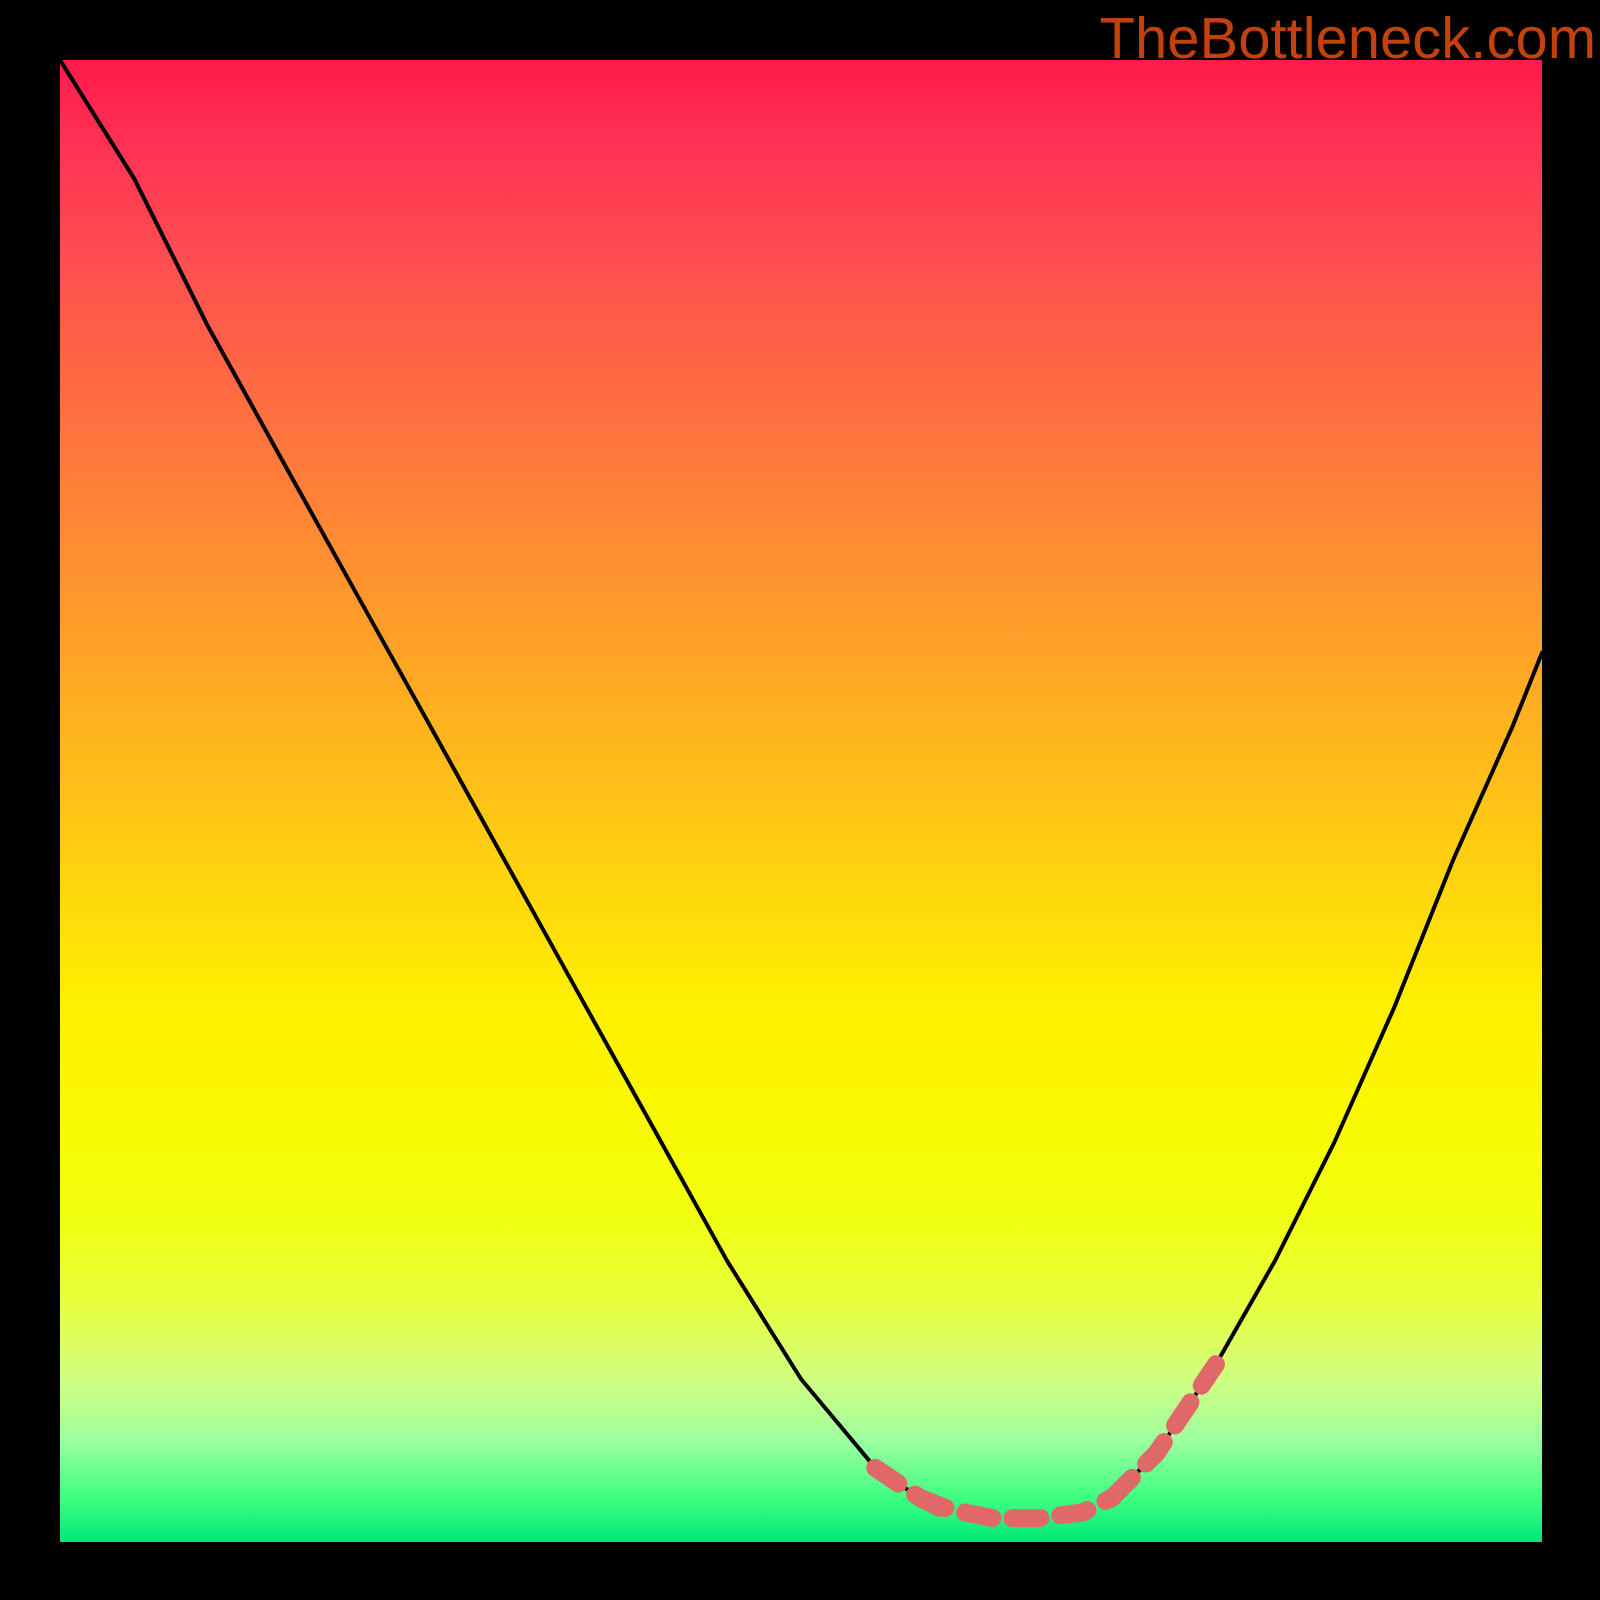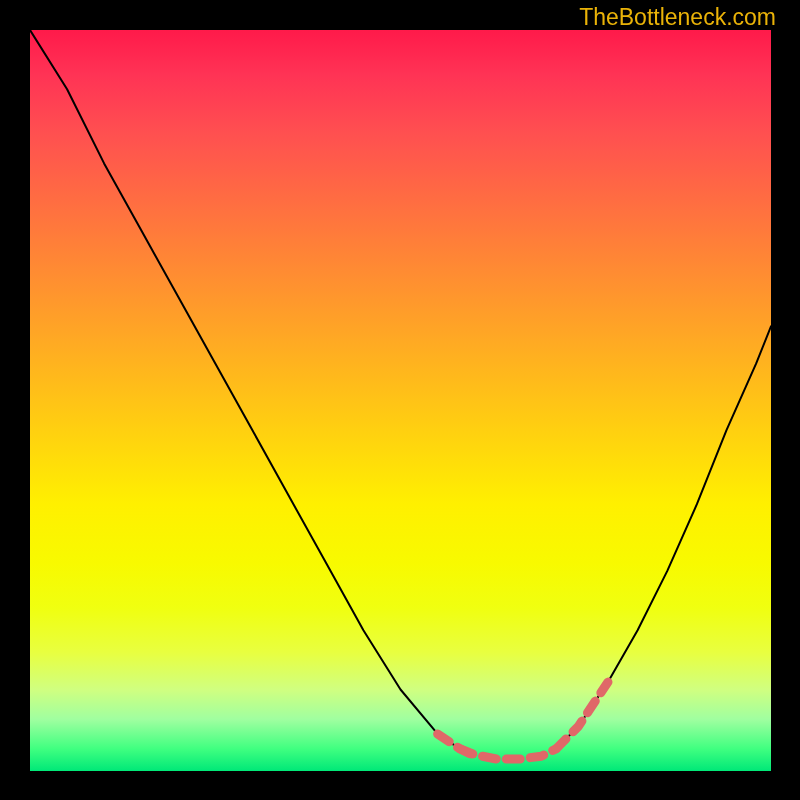--- a/index.html
+++ b/index.html
@@ -7,23 +7,23 @@
     width: 800px;
     height: 800px;
     background: #000;
     position: relative;
     overflow: hidden;
     font-family: Arial, sans-serif;
   }
   .watermark {
     position: absolute;
     top: 4px;
-    right: 24px;
-    color: #eab308;
-    font-size: 23px;
+    right: 2px;
+    color: #c2410c;
+    font-size: 29px;
     font-weight: 500;
     z-index: 10;
   }
   .plot-area {
     position: absolute;
     left: 30px;
     top: 30px;
     width: 741px;
     height: 741px;
     background: linear-gradient(to bottom,

